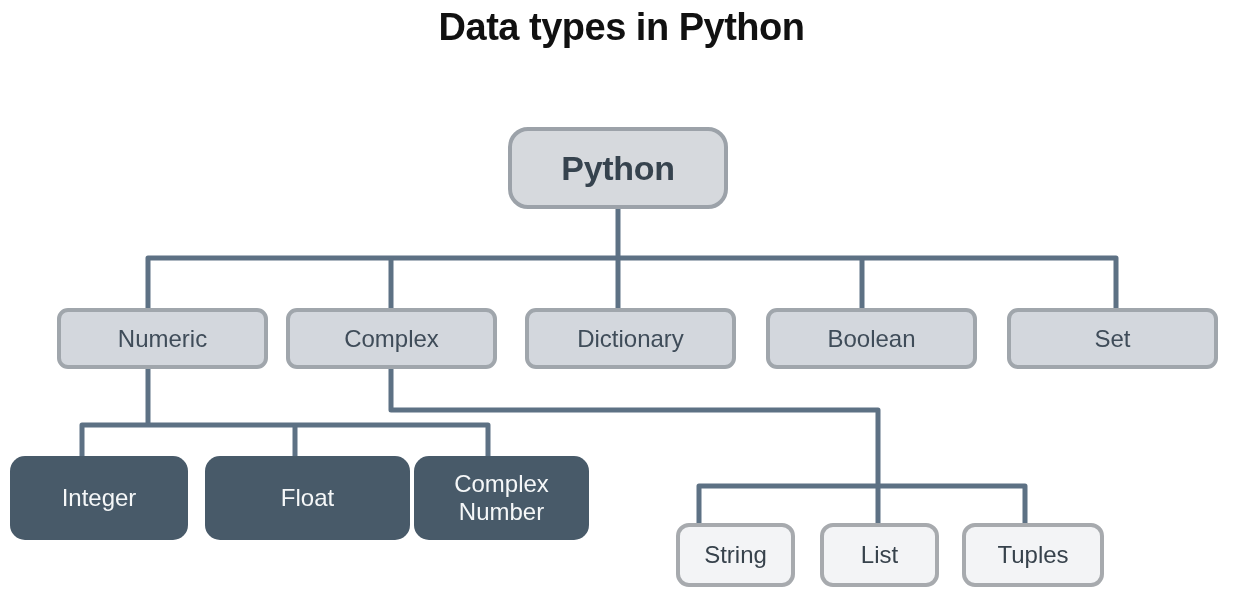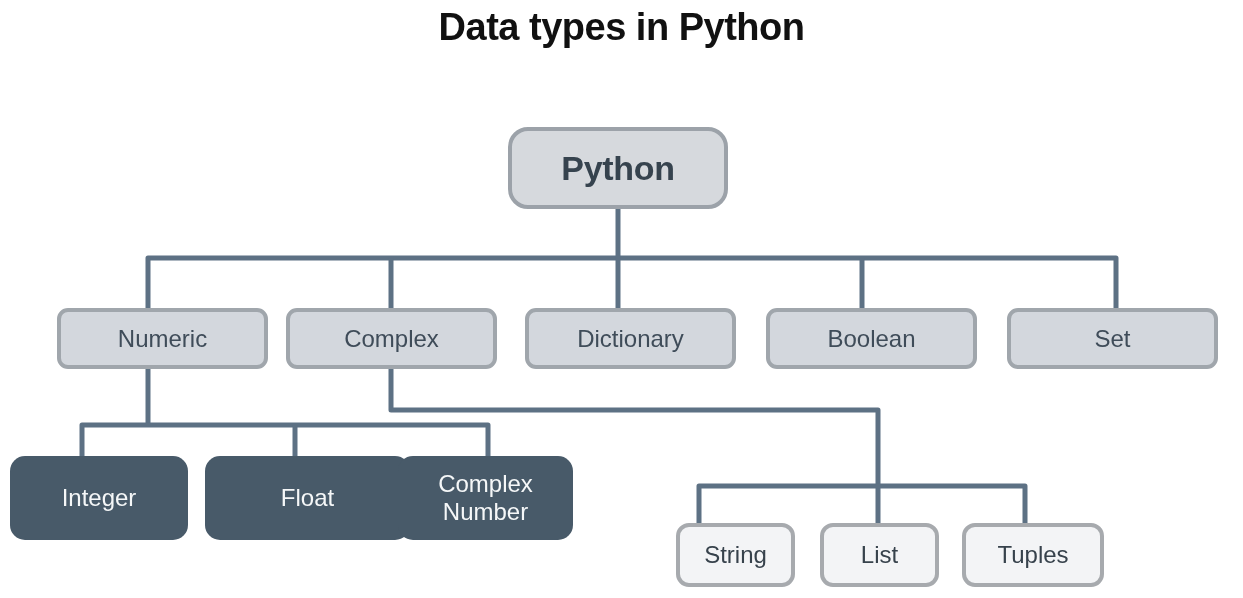--- a/index.html
+++ b/index.html
@@ -55,21 +55,21 @@
     color:var(--leaf-text,#37424c);
     font-size:24px;
   }
   .pos-numeric{left:57px;}
   .pos-sequence{left:286px;}
   .pos-dictionary{left:525px;}
   .pos-boolean{left:766px;}
   .pos-set{left:1007px;}
   .pos-integer{left:10px;width:178px;}
   .pos-float{left:205px;width:205px;}
-  .pos-complex{left:398px;width:175px;}
+  .pos-complex{left:414px;width:175px;}
   .pos-string{left:676px;width:119px;}
   .pos-list{left:820px;width:119px;}
   .pos-tuples{left:962px;width:142px;}
 </style>
 </head>
 <body>
 
 <div class="canvas">
 
   <div class="title">Data types in Python</div>

